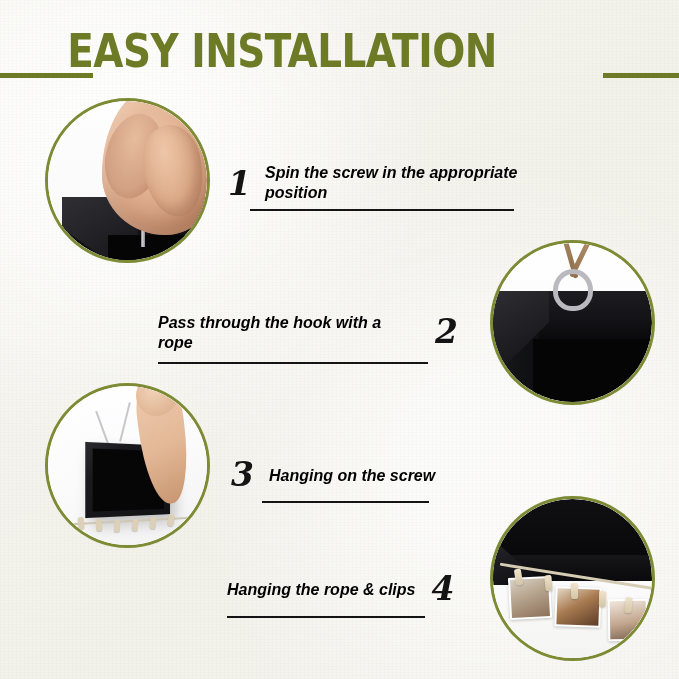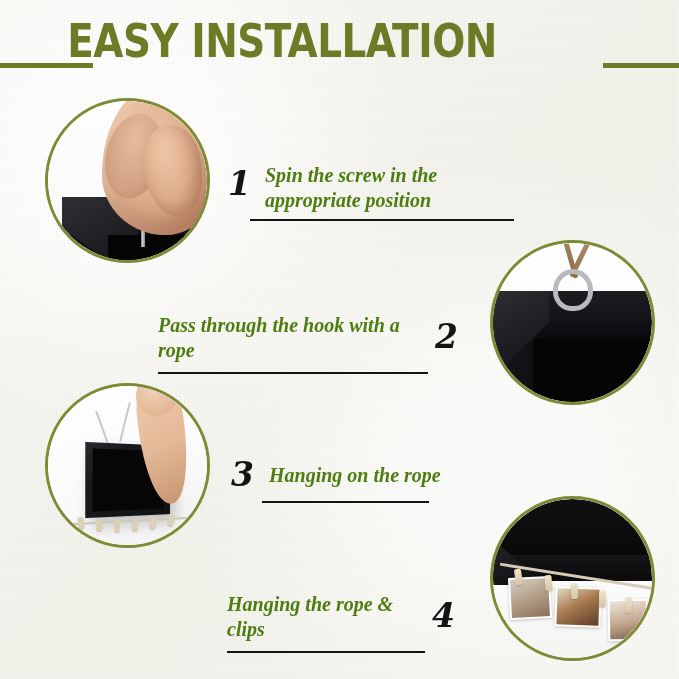--- a/index.html
+++ b/index.html
@@ -17,21 +17,21 @@
     background-image:
       repeating-linear-gradient(0deg, rgba(0,0,0,0.013) 0px, rgba(0,0,0,0.013) 1px, rgba(255,255,255,0) 1px, rgba(255,255,255,0) 3px),
       repeating-linear-gradient(90deg, rgba(0,0,0,0.012) 0px, rgba(0,0,0,0.012) 1px, rgba(255,255,255,0) 1px, rgba(255,255,255,0) 4px),
       radial-gradient(circle at 18% 22%, rgba(255,255,255,0.85) 0 10%, rgba(0,0,0,0) 40%),
       radial-gradient(circle at 72% 68%, rgba(255,255,255,0.7) 0 12%, rgba(0,0,0,0) 45%),
       linear-gradient(135deg,#f7f6f1 0%,#f2f1ea 55%,#f6f5f0 100%);
     z-index:0;
   }
 
   
-  #header{position:absolute;left:0;top:12px;width:564px;height:58px;z-index:3;}
+  #header{position:absolute;left:0;top:22px;width:564px;height:58px;z-index:3;}
   .rule{position:absolute;height:5px;background:#6d7b26;top:51px;}
   #rule-left{left:0;width:93px;}
   #rule-right{left:603px;width:76px;}
   #title{
     position:absolute;left:0;right:0;top:0;
     text-align:center;
     font-family:"DejaVu Sans Condensed","Liberation Sans",sans-serif;
     font-weight:bold;
     font-size:46px;
     letter-spacing:-0.5px;
@@ -226,25 +226,25 @@
   .step-num{
     font-family:"DejaVu Serif","Liberation Serif",serif;
     font-weight:bold;
     font-style:italic;
     font-size:33px;
     color:#141414;
     line-height:1;
     padding-bottom:2px;
   }
   .step-text{
-    font-family:Liberation Serif, serif;
+    font-family:Liberation Sans, sans-serif;
     font-weight:bold;
     font-style:italic;
-    font-size:20px;
-    color:#4d7c0f;
+    font-size:16px;
+    color:#000000;
     line-height:1.24;
   }
   .step-underline{height:2px;background:#141414;}
 
   
   #step-1{left:228px;top:163px;width:290px;}
   #step-1 .step-row{align-items:flex-start;}
   #step-1 .step-num{margin-right:14px;margin-top:4px;}
   #step-1 .step-underline{width:264px;margin-left:22px;margin-top:6px;}
 
@@ -255,21 +255,21 @@
   #step-2 .step-underline{width:270px;margin-top:9px;}
 
   
   #step-3{left:231px;top:458px;width:210px;}
   #step-3 .step-row{align-items:center;}
   #step-3 .step-num{margin-right:15px;}
   #step-3 .step-underline{width:167px;margin-left:31px;margin-top:8px;}
 
   
   #step-4{left:227px;top:572px;width:228px;}
-  #step-4 .step-row{justify-content:flex-start;align-items:center;margin-top:20px;}
+  #step-4 .step-row{justify-content:flex-start;align-items:center;}
   #step-4 .step-num{margin-left:16px;}
   #step-4 .step-underline{width:198px;margin-top:9px;}
 </style>
 </head>
 <body>
 
 <div id="paper-texture"></div>
 
 <div id="header">
   <div class="rule" id="rule-left"></div>
@@ -336,21 +336,21 @@
     <div class="c3-clip" style="left:66px;top:134px;transform:rotate(2deg);"></div>
     <div class="c3-clip" style="left:84px;top:133px;transform:rotate(4deg);"></div>
     <div class="c3-clip" style="left:102px;top:131px;transform:rotate(6deg);"></div>
     <div class="c3-clip" style="left:120px;top:128px;transform:rotate(8deg);"></div>
   </div>
 </div>
 
 <div class="step" id="step-3">
   <div class="step-row">
     <div class="step-num">3</div>
-    <div class="step-text">Hanging on the rope</div>
+    <div class="step-text">Hanging on the screw</div>
   </div>
   <div class="step-underline"></div>
 </div>
 
 <div class="photo-circle" id="circle-4">
   <div class="inner">
     <div id="c4-wallbg"></div>
     <div id="c4-frame"></div>
     <div id="c4-frame-bottom"></div>
     <div id="c4-frame-diag"></div>

